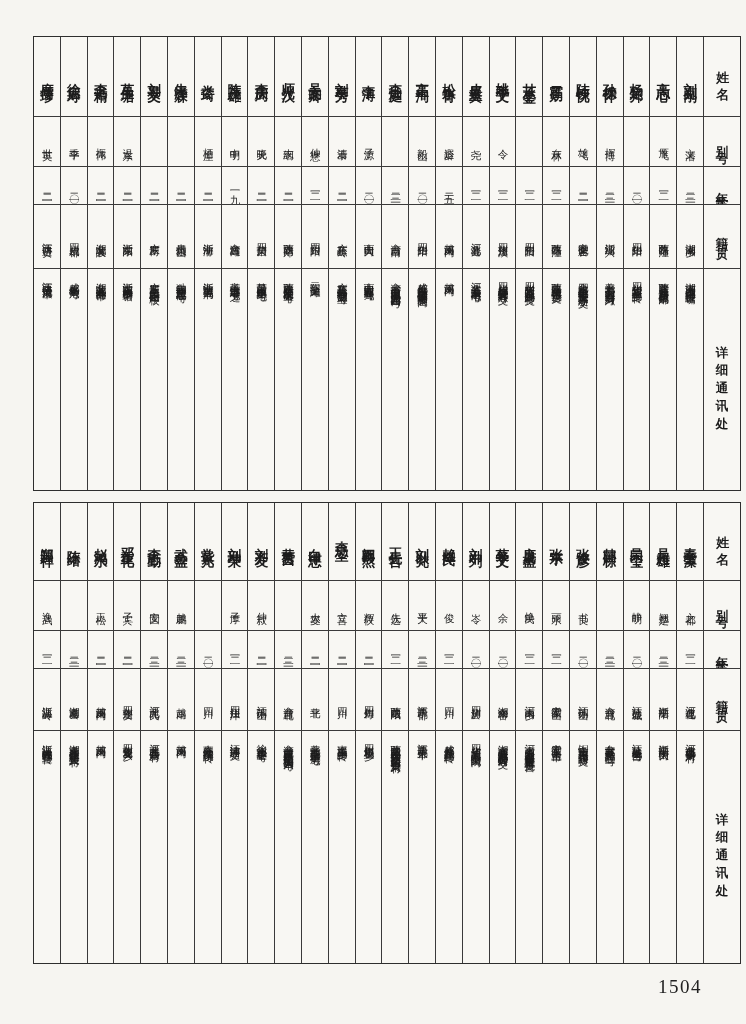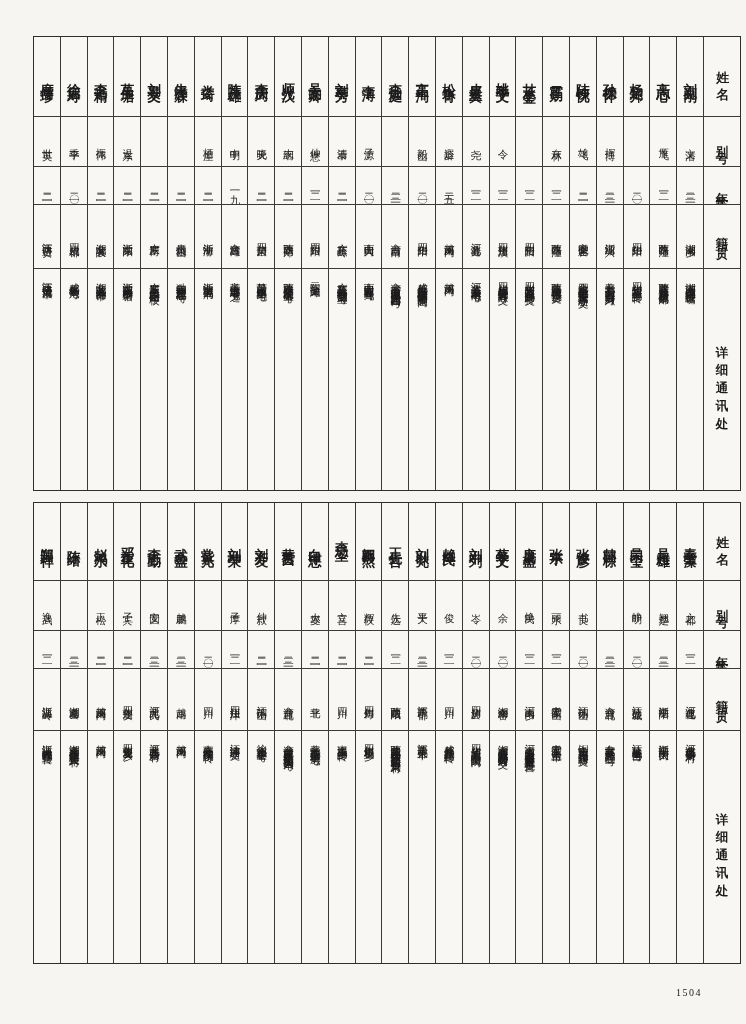--- a/index.html
+++ b/index.html
@@ -53,21 +53,21 @@
   .r-addr{font-size:10.5px;letter-spacing:1px;justify-content:flex-start;padding-top:5px;}
   .head .cell{font-weight:bold;}
   .head .r-name{font-size:13px;letter-spacing:16px;}
   .head .r-alias{font-size:12.5px;letter-spacing:7px;}
   .head .r-age{font-size:12.5px;letter-spacing:4px;}
   .head .r-native{font-size:12.5px;letter-spacing:10px;}
   .head .r-addr{font-size:12.5px;letter-spacing:18px;justify-content:center;padding-top:0;}
   .note{font-size:6.5px;color:#555;letter-spacing:0;}
   .page-number{
     position:absolute;right:44px;bottom:26px;
-    font-size:10px;letter-spacing:1.5px;color:#222;
+    font-size:19px;letter-spacing:1.5px;color:#222;
     font-family:"Liberation Serif","DejaVu Serif",serif;
   }
 </style>
 </head>
 <body>
 
 <div class="page">
   <div class="tables-wrap">
     <div class="vtable t0">
         <div class="col head">

